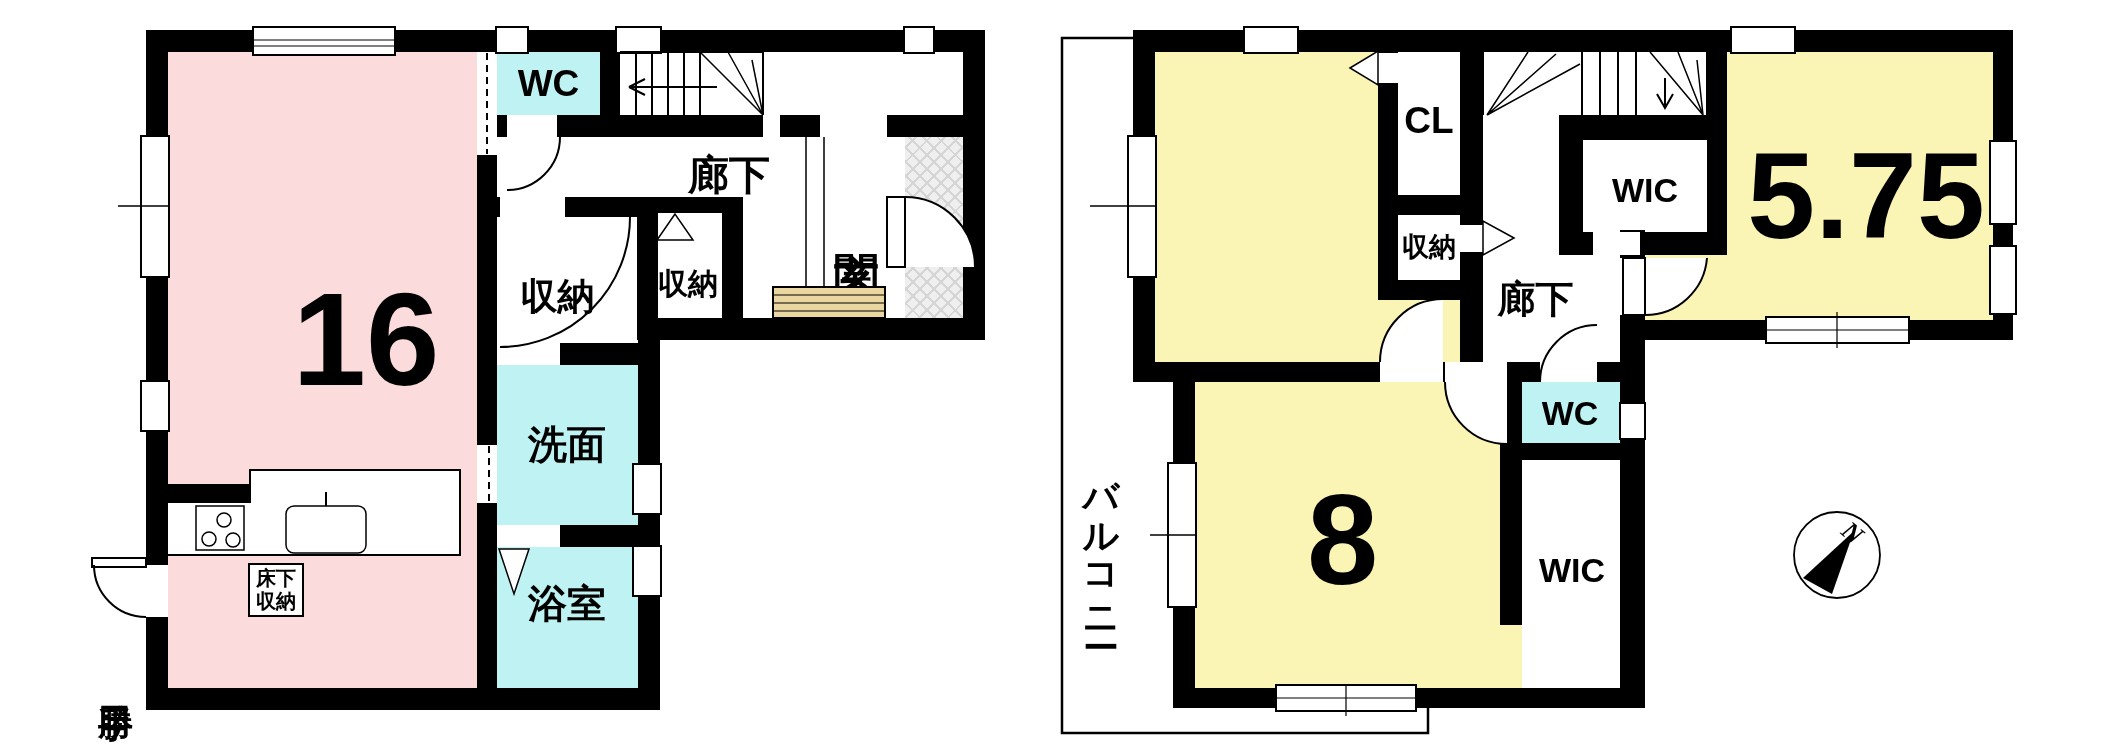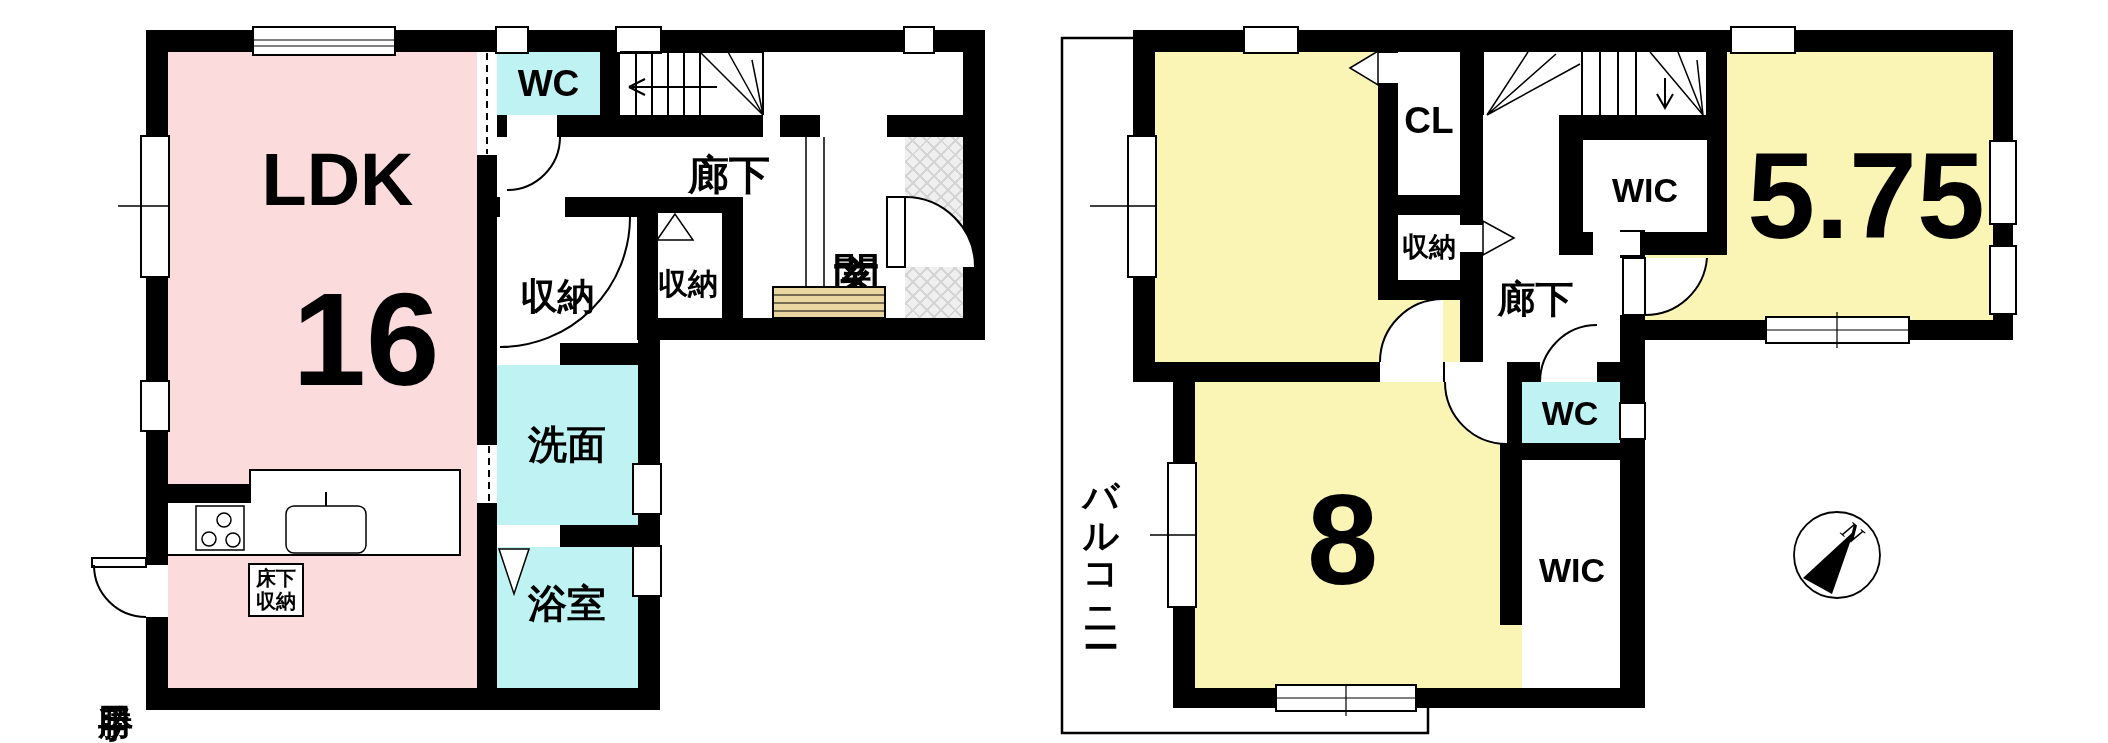--- a/index.html
+++ b/index.html
@@ -68,21 +68,20 @@
 
     <div class="win" style="left:252px;top:26px;width:144px;height:30px;"></div>
     <div class="win" style="left:495px;top:26px;width:34px;height:28px;"></div>
     <div class="win" style="left:615px;top:26px;width:47px;height:28px;"></div>
     <div class="win" style="left:903px;top:26px;width:32px;height:28px;"></div>
     <div class="win" style="left:140px;top:135px;width:30px;height:143px;"></div>
     <div class="win" style="left:140px;top:380px;width:30px;height:52px;"></div>
     <div class="win" style="left:632px;top:463px;width:30px;height:52px;"></div>
     <div class="win" style="left:632px;top:545px;width:30px;height:52px;"></div>
 
-    <div class="lbl" style="left:250px;top:135px;width:175px;height:90px;font-size:74px;">LDK</div>
     <div class="lbl" style="left:250px;top:262px;width:160px;height:155px;font-size:132px;margin-left:36px;">16</div>
     <div class="lbl" style="left:497px;top:52px;width:103px;height:63px;font-size:37px;">WC</div>
     <div class="lbl" style="left:668px;top:148px;width:122px;height:55px;font-size:41px;">廊下</div>
     <div class="lbl vert" style="left:828px;top:148px;width:58px;height:140px;font-size:45px;">玄関</div>
     <div class="lbl" style="left:500px;top:272px;width:115px;height:48px;font-size:37px;">収納</div>
     <div class="lbl" style="left:650px;top:263px;width:76px;height:42px;font-size:30px;">収納</div>
     <div class="lbl" style="left:508px;top:418px;width:118px;height:52px;font-size:39px;">洗面</div>
     <div class="lbl" style="left:508px;top:577px;width:118px;height:52px;font-size:39px;">浴室</div>
     <div class="ufsbox" style="left:248px;top:563px;width:56px;height:54px;">
       <span>床下</span>

